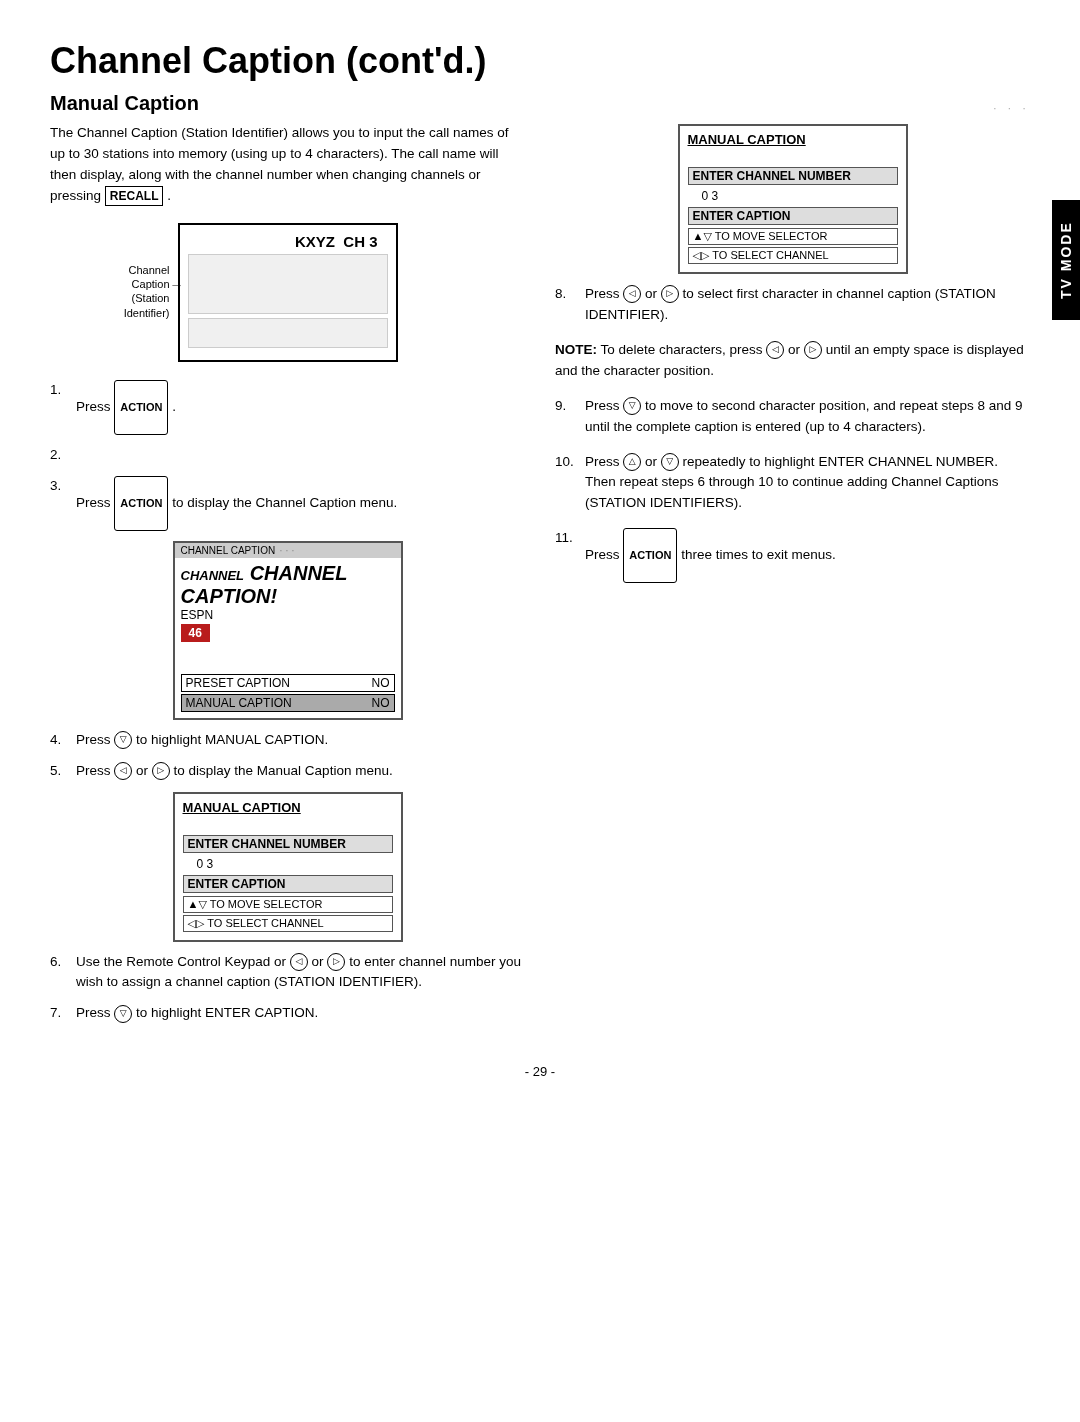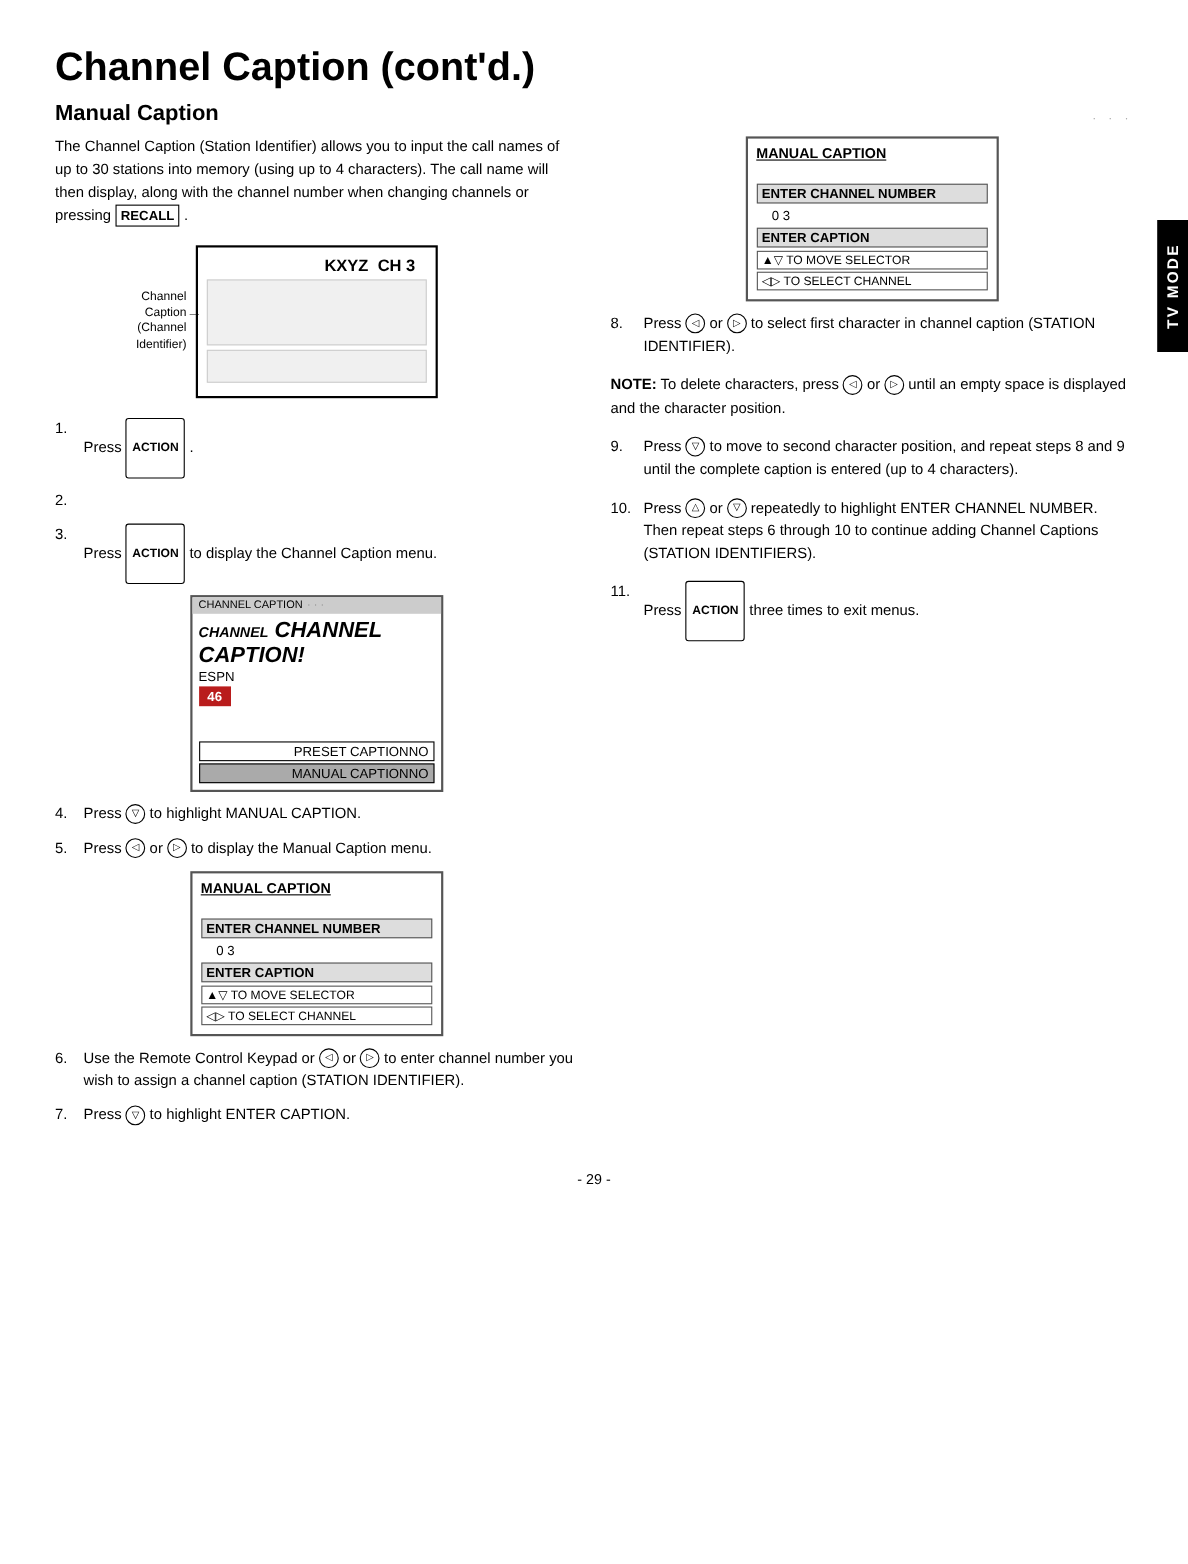--- a/index.html
+++ b/index.html
@@ -64,21 +64,21 @@
     }
     .tv-screen-area {
       border: 1px solid #ccc;
       height: 60px;
       margin-bottom: 4px;
       background: #f0f0f0;
       position: relative;
     }
     .menu-row-flex {
       display: flex;
-      justify-content: flex-end;
+      justify-content: space-between;
       margin: 2px 0;
       border: 1px solid #000;
       padding: 1px 4px;
     }
     .channel-caption-menu {
       border: 2px solid #555;
       width: 230px;
       margin: 10px auto;
       font-size: 12px;
       background: #fff;
@@ -255,21 +255,21 @@
       <span class="recall-box">RECALL</span>
       <span> .</span>
     </p>
 
     <div class="tv-wrap">
       <div class="tv-diagram">
 
         <div style="position:absolute; left:-105px; top:38px; font-size:11px; text-align:right; width:95px; line-height:1.3;">
           <span>Channel</span><br>
           <span>Caption</span><br>
-          <span>(Channel</span><br>
+          <span>(Station</span><br>
           <span>Identifier)</span>
         </div>
         <div style="position:absolute; left:-10px; top:50px; font-size:14px; font-weight:bold;">→</div>
         <div class="tv-diagram-header">
           <span>KXYZ</span>
           &nbsp;&nbsp;
           <span>CH 3</span>
         </div>
         <div class="tv-screen-area"></div>
         <div class="tv-screen-area" style="height:30px;"></div>

